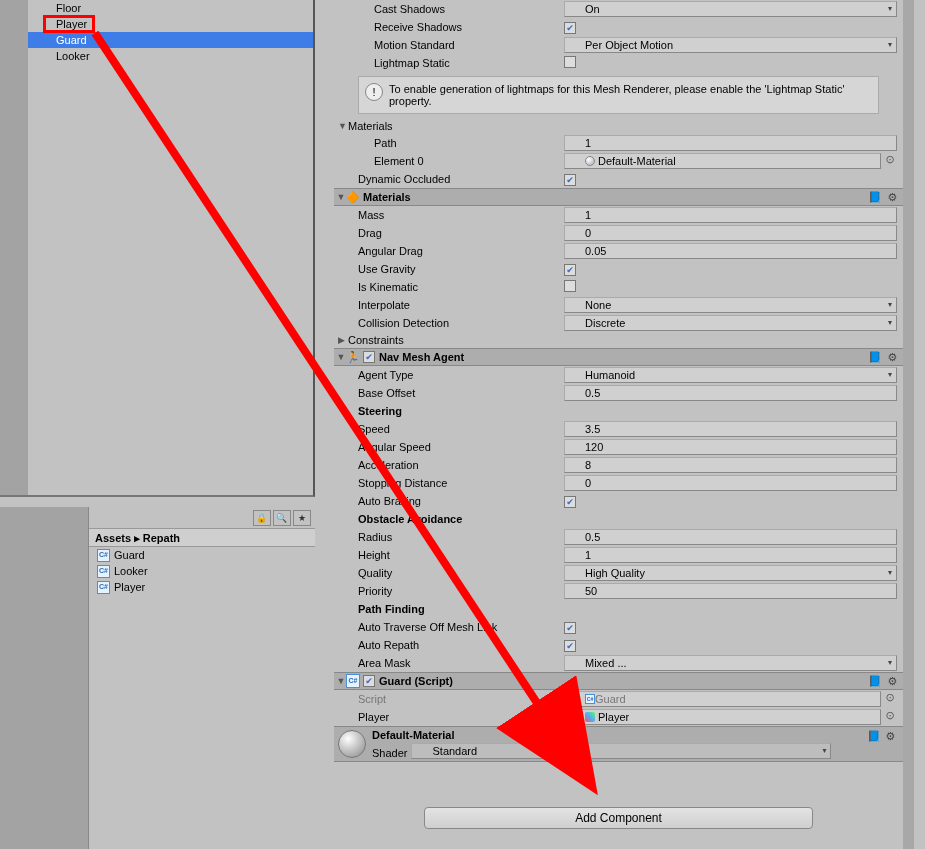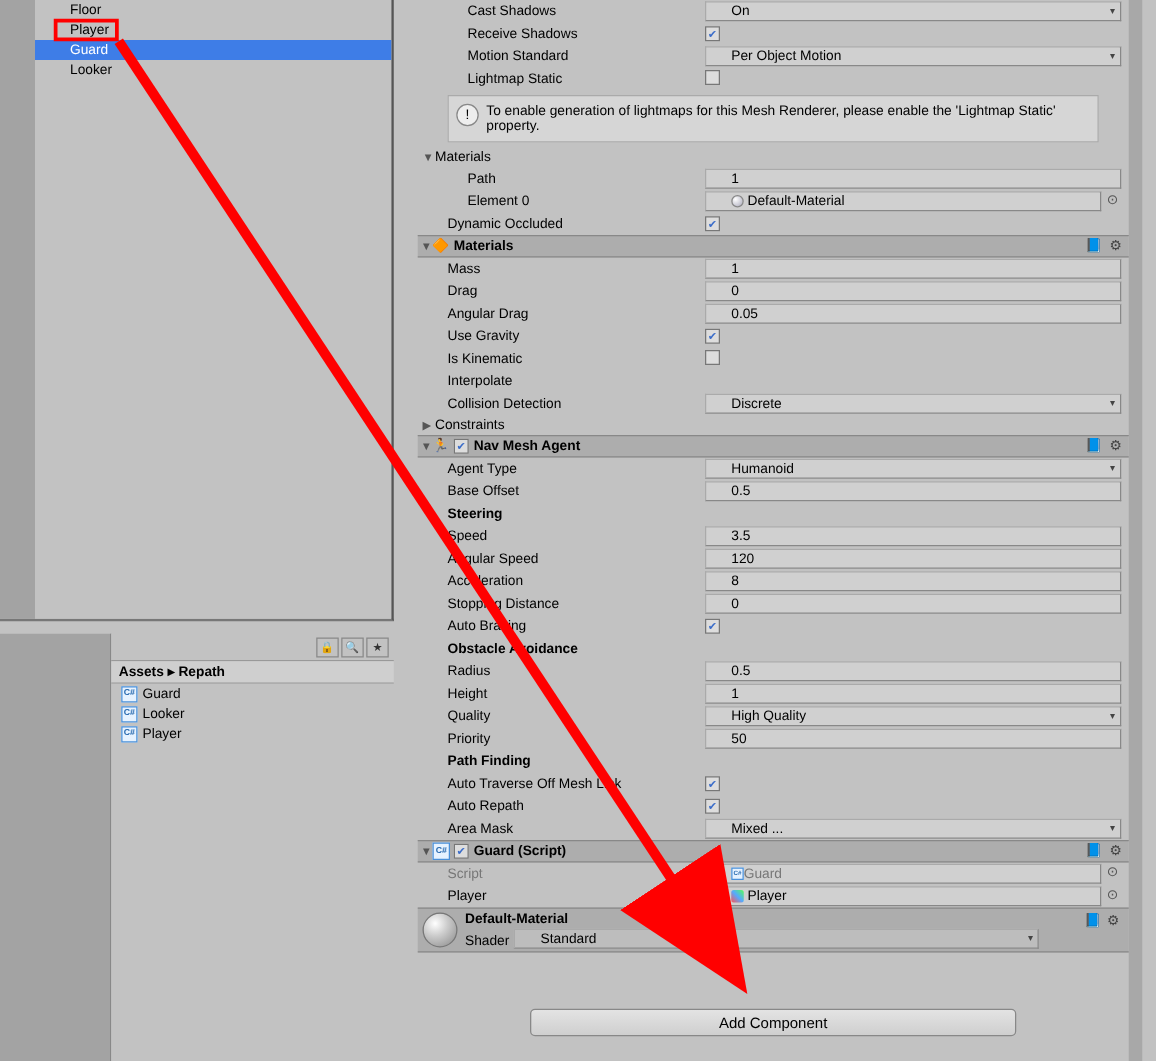--- a/index.html
+++ b/index.html
@@ -217,20 +217,23 @@
     <div class="prop-row indent1">
         <div class="prop-label">Use Gravity</div>
         <div class="prop-value"><span class="checkbox checked"></span></div>
       </div>
     <div class="prop-row indent1">
         <div class="prop-label">Is Kinematic</div>
         <div class="prop-value"><span class="checkbox"></span></div>
       </div>
     <div class="prop-row indent1">
         <div class="prop-label">Interpolate</div>
+        <div class="prop-value">
+          <div class="dropdown">None</div>
+        </div>
       </div>
     <div class="prop-row indent1">
         <div class="prop-label">Collision Detection</div>
         <div class="prop-value">
           <div class="dropdown">Discrete</div>
         </div>
       </div>
     <div class="subheader">
       <span class="fold">▶</span>
       <span>Constraints</span>

